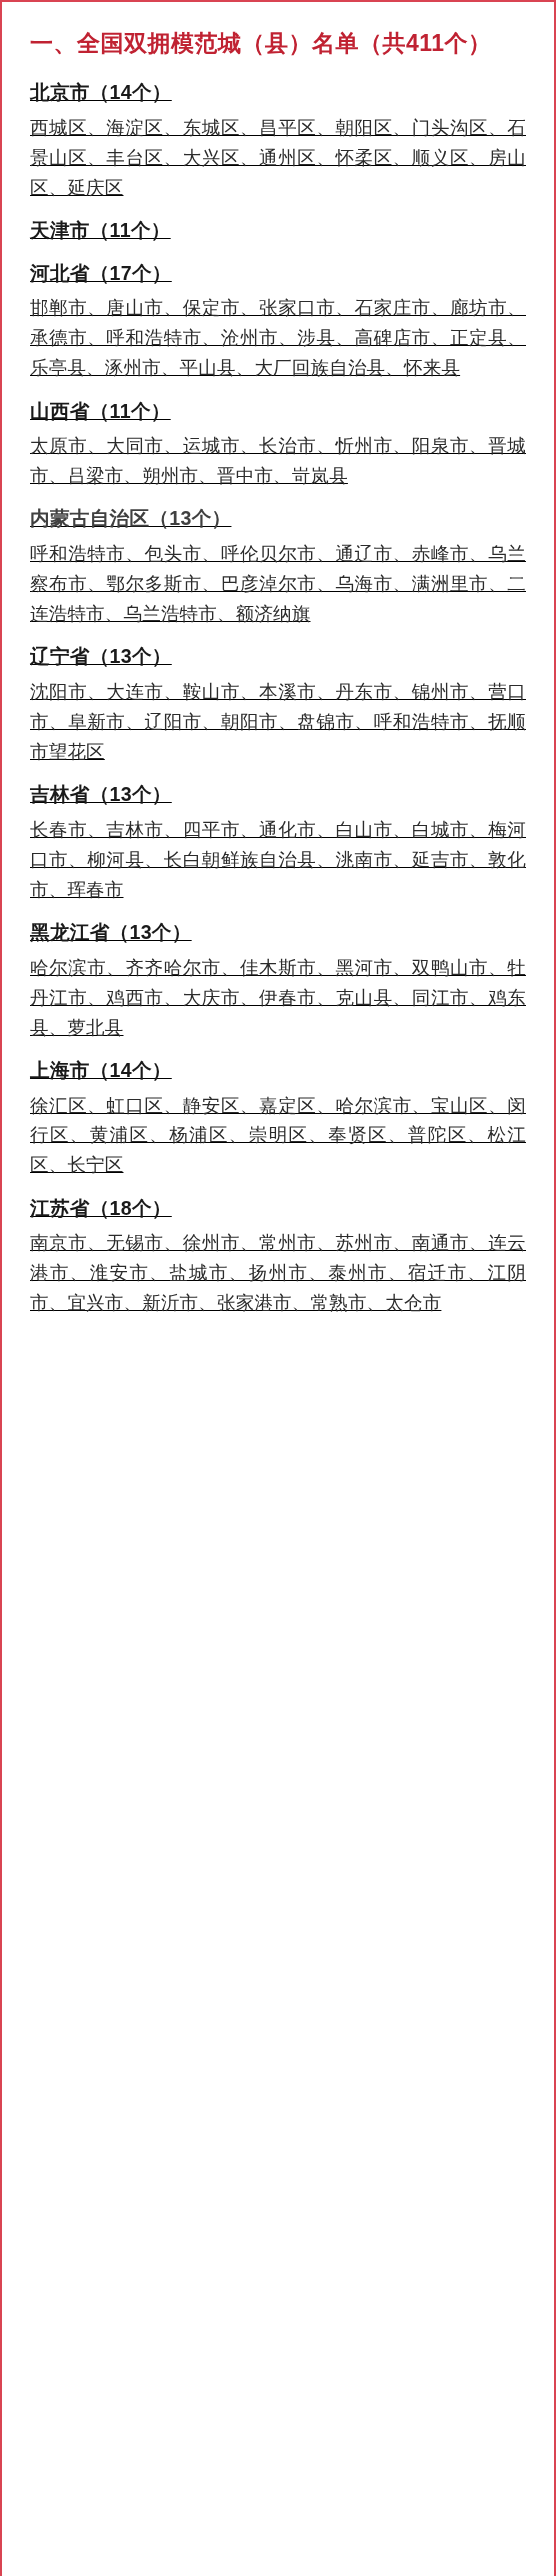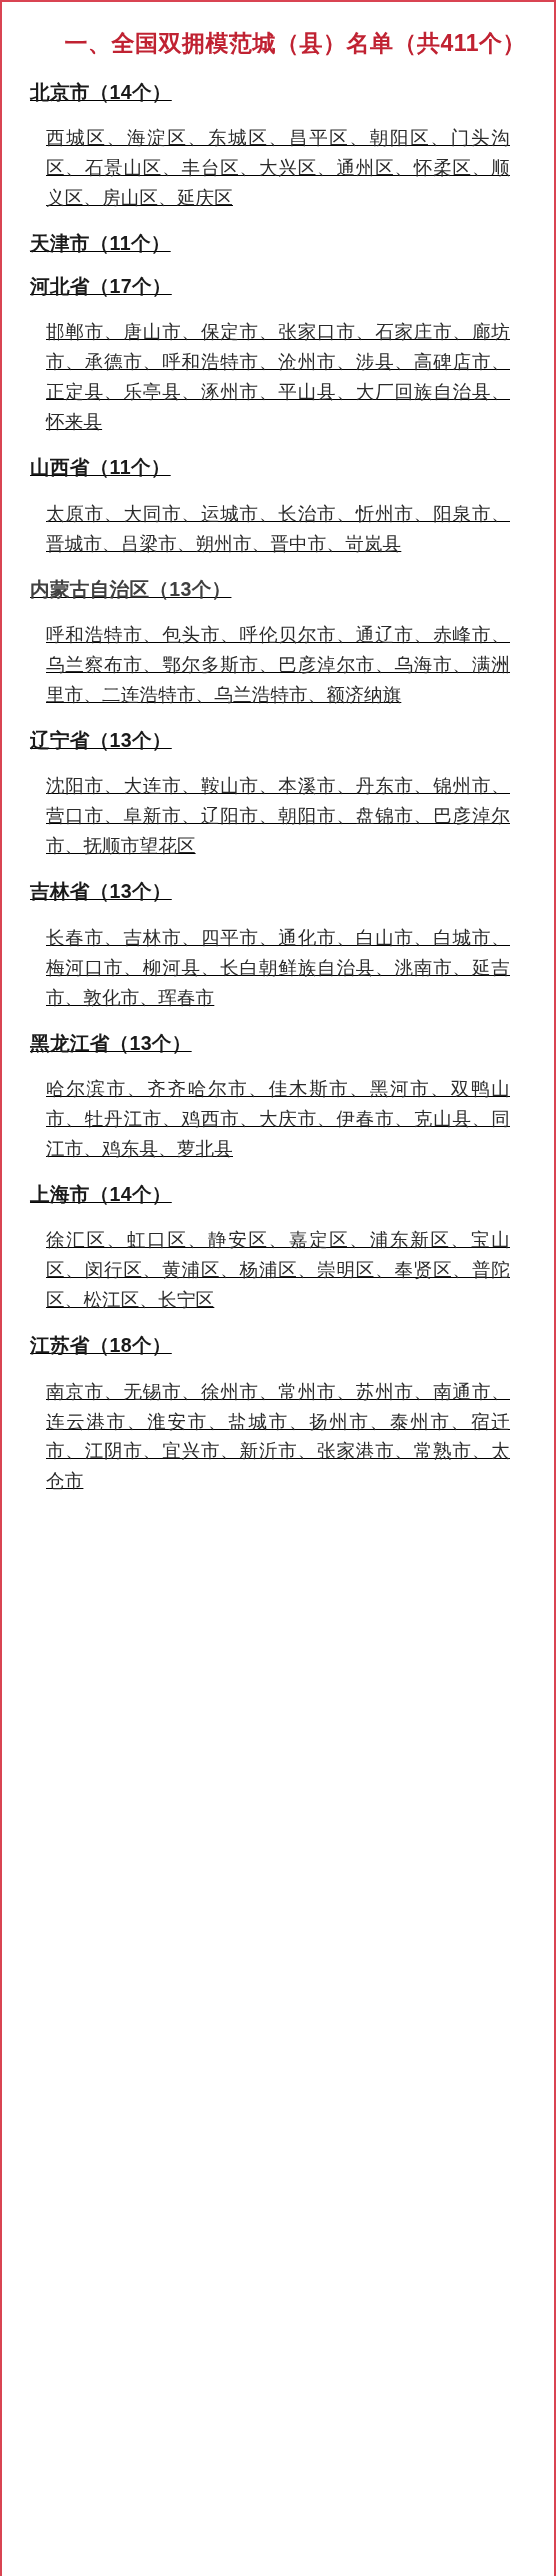--- a/index.html
+++ b/index.html
@@ -23,21 +23,21 @@
     border-right: 2.6px solid #d94452;
     padding: 24px 28px 31px 28px;
   }
   .doc-title {
     color: #c02232;
     font-size: 23px;
     font-weight: bold;
     line-height: 1.5;
     letter-spacing: 0.5px;
     margin: 0 0 17.5px 0;
-    text-align: right;
+    text-align: left;
   }
   .section {
     margin-bottom: 13.4px;
     text-decoration: underline;
   }
   .region-heading {
     color: #1a1a1a;
     font-size: 19.6px;
     font-weight: bold;
     line-height: 1.5;
@@ -47,21 +47,21 @@
   .region-heading.highlight {
     color: #404040;
   }
   .region-body {
     color: #2b2b2b;
     font-size: 18.5px;
     line-height: 1.62;
     text-align: justify;
     text-justify: inter-ideograph;
     letter-spacing: 0.2px;
-    margin: 16px;
+    margin: 0;
   }
 </style>
 </head>
 <body>
 
 <div class="page">
 
   <h1 class="doc-title">一、全国双拥模范城（县）名单（共411个）</h1>
 
   <div id="sections-container">
@@ -79,33 +79,33 @@
       <div class="section">
         <div class="region-heading">山西省（11个）</div>
         <p class="region-body">太原市、大同市、运城市、长治市、忻州市、阳泉市、晋城市、吕梁市、朔州市、晋中市、岢岚县</p>
       </div>
       <div class="section">
         <div class="region-heading highlight">内蒙古自治区（13个）</div>
         <p class="region-body">呼和浩特市、包头市、呼伦贝尔市、通辽市、赤峰市、乌兰察布市、鄂尔多斯市、巴彦淖尔市、乌海市、满洲里市、二连浩特市、乌兰浩特市、额济纳旗</p>
       </div>
       <div class="section">
         <div class="region-heading">辽宁省（13个）</div>
-        <p class="region-body">沈阳市、大连市、鞍山市、本溪市、丹东市、锦州市、营口市、阜新市、辽阳市、朝阳市、盘锦市、巴彦淖尔市、抚顺市望花区</p>
+        <p class="region-body">沈阳市、大连市、鞍山市、本溪市、丹东市、锦州市、营口市、阜新市、辽阳市、朝阳市、盘锦市、呼和浩特市、抚顺市望花区</p>
       </div>
       <div class="section">
         <div class="region-heading">吉林省（13个）</div>
         <p class="region-body">长春市、吉林市、四平市、通化市、白山市、白城市、梅河口市、柳河县、长白朝鲜族自治县、洮南市、延吉市、敦化市、珲春市</p>
       </div>
       <div class="section">
         <div class="region-heading">黑龙江省（13个）</div>
         <p class="region-body">哈尔滨市、齐齐哈尔市、佳木斯市、黑河市、双鸭山市、牡丹江市、鸡西市、大庆市、伊春市、克山县、同江市、鸡东县、萝北县</p>
       </div>
       <div class="section">
         <div class="region-heading">上海市（14个）</div>
-        <p class="region-body">徐汇区、虹口区、静安区、嘉定区、浦东新区、宝山区、闵行区、黄浦区、杨浦区、崇明区、奉贤区、普陀区、松江区、长宁区</p>
+        <p class="region-body">徐汇区、虹口区、静安区、嘉定区、哈尔滨市、宝山区、闵行区、黄浦区、杨浦区、崇明区、奉贤区、普陀区、松江区、长宁区</p>
       </div>
       <div class="section">
         <div class="region-heading">江苏省（18个）</div>
         <p class="region-body">南京市、无锡市、徐州市、常州市、苏州市、南通市、连云港市、淮安市、盐城市、扬州市、泰州市、宿迁市、江阴市、宜兴市、新沂市、张家港市、常熟市、太仓市</p>
       </div>
     </div>
 
 </div>
 
 

